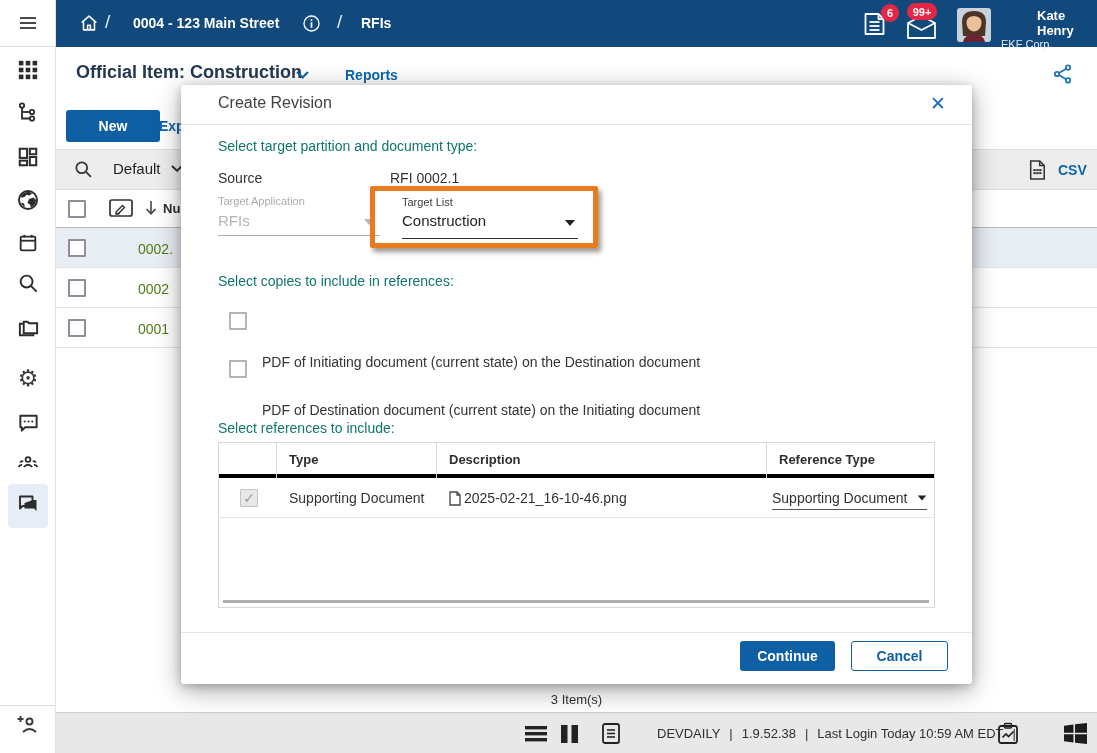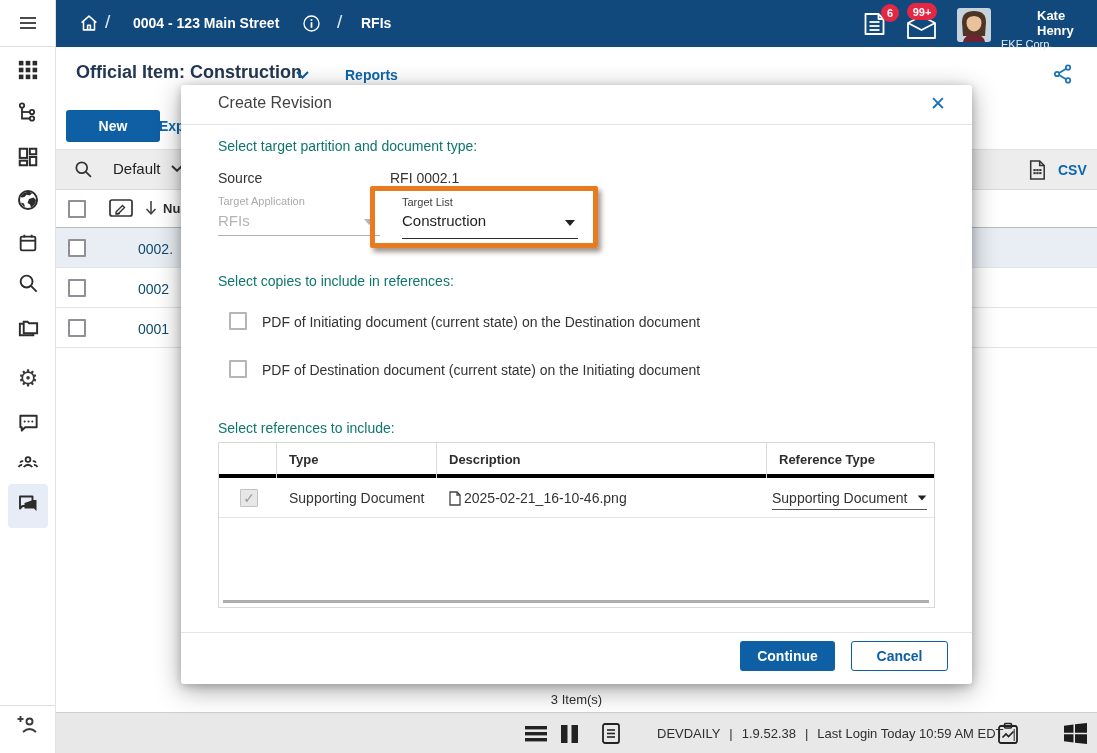--- a/index.html
+++ b/index.html
@@ -45,21 +45,21 @@
                  border:1px solid #0e5fa4; border-radius:3px; cursor:pointer;
                  display:flex; align-items:center; justify-content:center;
                  font-family:"Liberation Sans","DejaVu Sans",sans-serif; }
   .toolbar { position:absolute; left:0; top:102px; width:1041px; height:41px;
              background:#ededee; border-top:1px solid #e0e0e0; border-bottom:1px solid #dcdcdc; }
   .grid-header { position:absolute; left:0; top:143px; width:1041px; height:38px;
                  background:#fff; border-bottom:1px solid #b9b9b9; }
   .grid-row { position:absolute; left:0; width:1041px; height:40px; background:#fff;
               border-bottom:1px solid #e4e4e4; cursor:pointer; }
   .grid-row.selected { background:#e9eef4; }
-  .row-num { position:absolute; left:82px; top:13px; font-size:14px; color:#0c4a6e; }
+  .row-num { position:absolute; left:82px; top:13px; font-size:14px; color:#4d7c0f; }
   .cb { width:18px; height:18px; border:2px solid #8f8f99; border-radius:1px; background:#fff; cursor:pointer; }
   .items-count { position:absolute; left:0; top:645px; width:1041px; text-align:center;
                  font-size:13px; color:#2f2f2f; }
   .statusbar { position:absolute; left:0; top:665px; width:1041px; height:41px;
                background:#e8e8e8; border-top:1px solid #cfcfcf; }
   .sb-text { font-size:13px; color:#2f2f2f; }
 
   
   .modal { position:absolute; left:181px; top:85px; width:791px; height:599px;
            background:#fff; border-radius:3px; z-index:10;
@@ -68,21 +68,21 @@
   .modal-x { position:absolute; right:26px; top:7px; font-size:19px; color:#1d6fc0; cursor:pointer;
              font-family:"DejaVu Sans",sans-serif; }
   .modal-hdr-divider { position:absolute; left:0; top:39px; width:791px; height:1px; background:#e4e4e4; }
   .m-section { position:absolute; font-size:14px; color:#0f766e; }
   .m-label-sm { position:absolute; font-size:11px; }
   .m-value { position:absolute; font-size:15px; }
   .fld-underline { position:absolute; height:1px; }
   .caret { width:0; height:0; border-left:5px solid transparent; border-right:5px solid transparent;
            border-top:6px solid #222; }
   .caret.gray { border-top-color:#b9b9b9; }
-  .m-cb-label { position:absolute; font-size:14px; color:#333; }
+  .m-cb-label { position:absolute; font-size:14px; color:#333;margin-top:40px; }
 
   .ref-table { position:absolute; left:37px; top:357px; width:717px; height:166px;
                border:1px solid #d9d9d9; background:#fff; }
   .rt-header { position:absolute; left:0; top:0; width:715px; height:35px; border-bottom:4px solid #000000; }
   .rt-h-cell { position:absolute; top:9px; font-size:13px; font-weight:bold; color:#2e2e2e; }
   .rt-vline { position:absolute; top:0; width:1px; height:35px; background:#d9d9d9; }
   .rt-row { position:absolute; left:0; top:36px; width:715px; height:39px; border-bottom:1px solid #e4e4e4; }
   .rt-cell { position:absolute; top:11px; font-size:14px; color:#333; }
   .cb-checked-disabled { position:absolute; left:21px; top:10px; width:18px; height:18px;
                          background:#e7e7e7; border:1px solid #c3c3c3; border-radius:1px;

